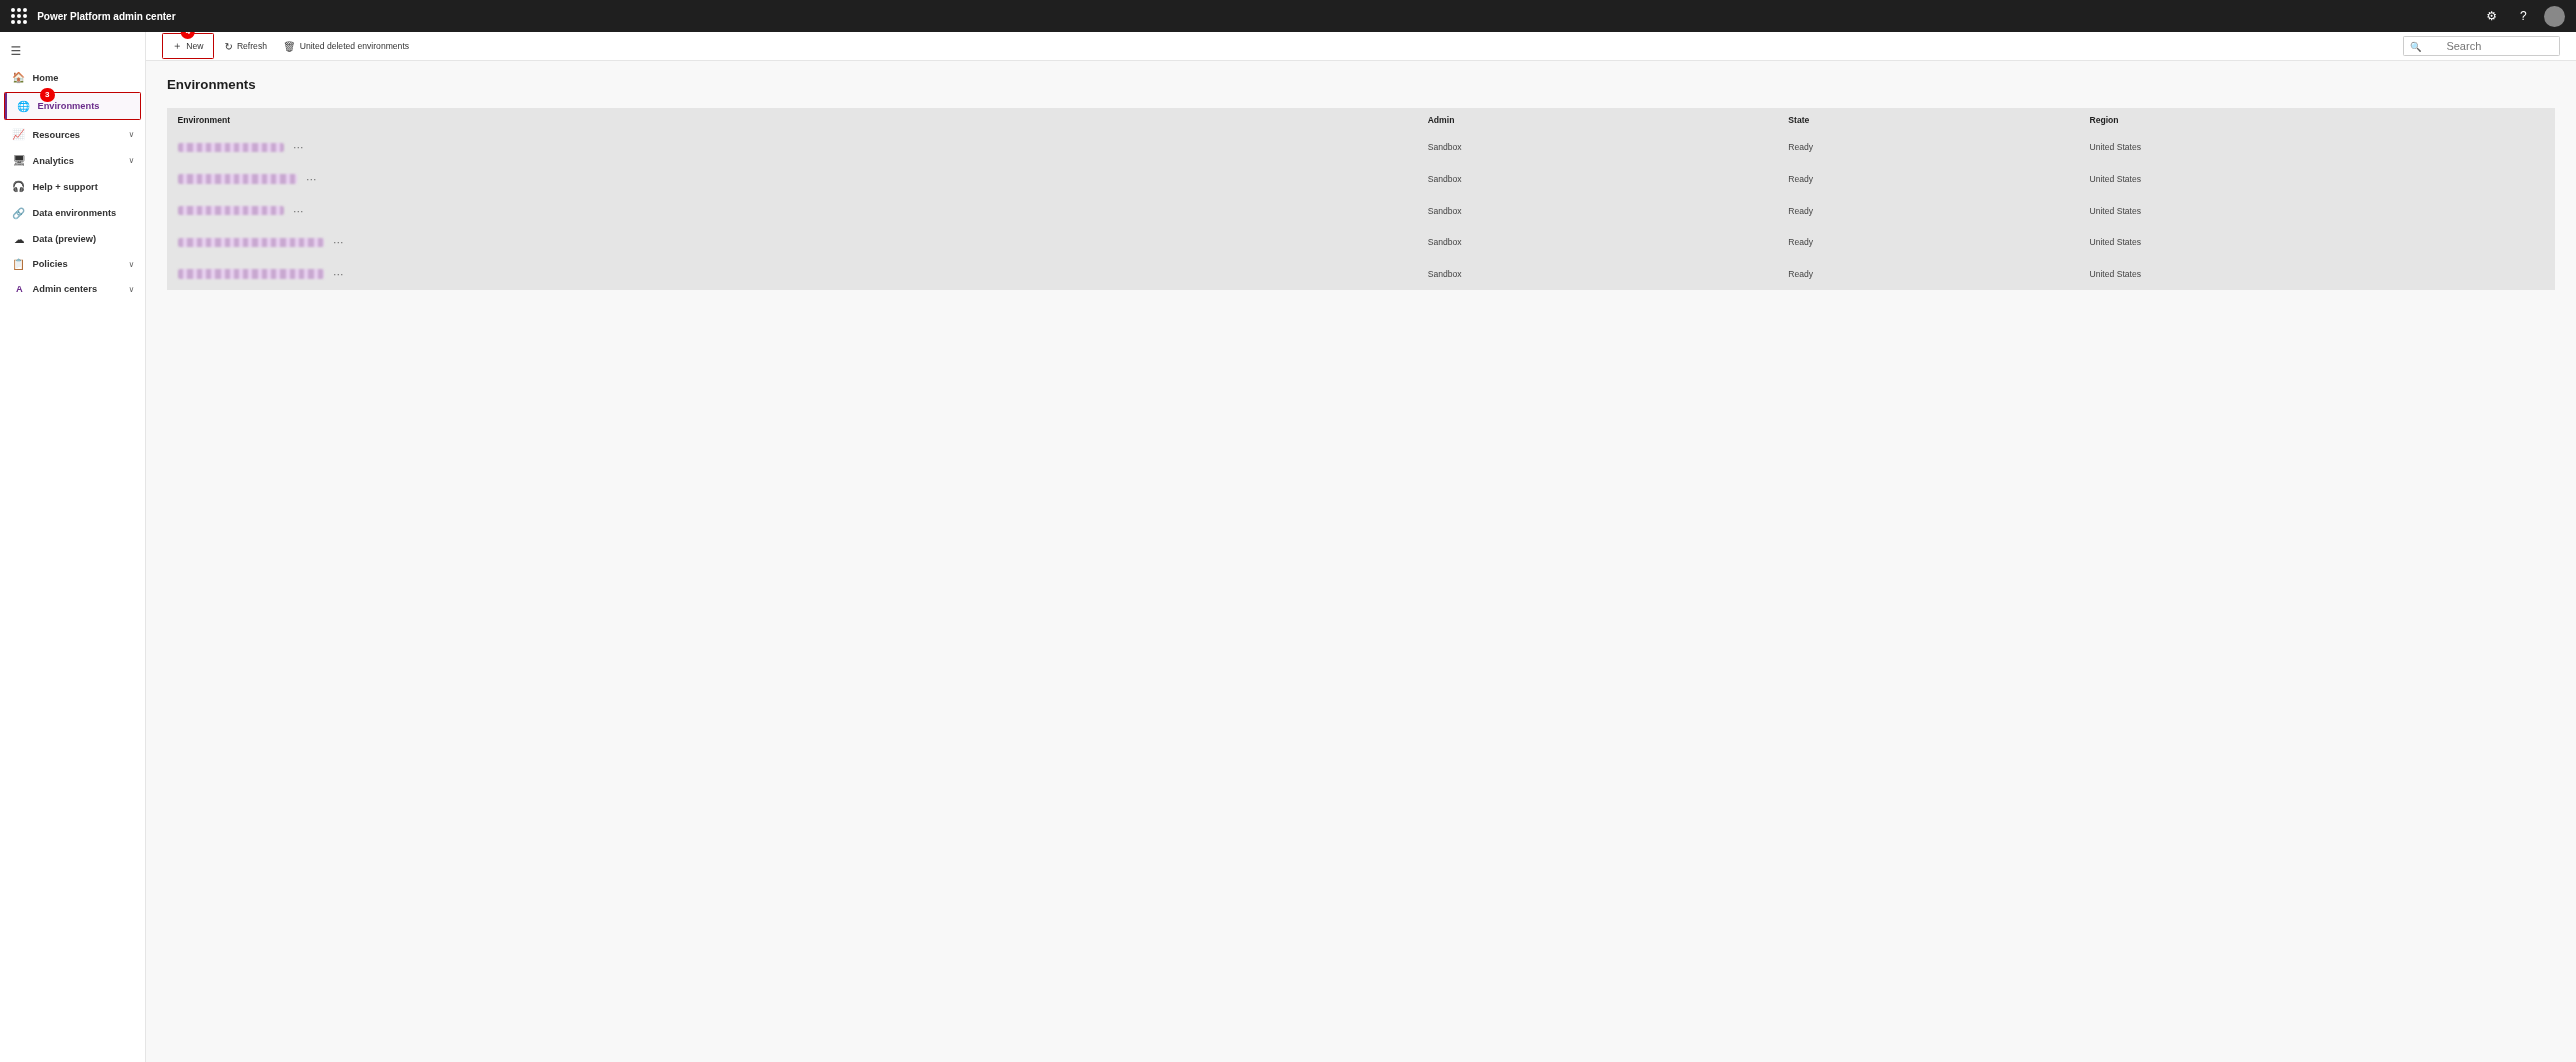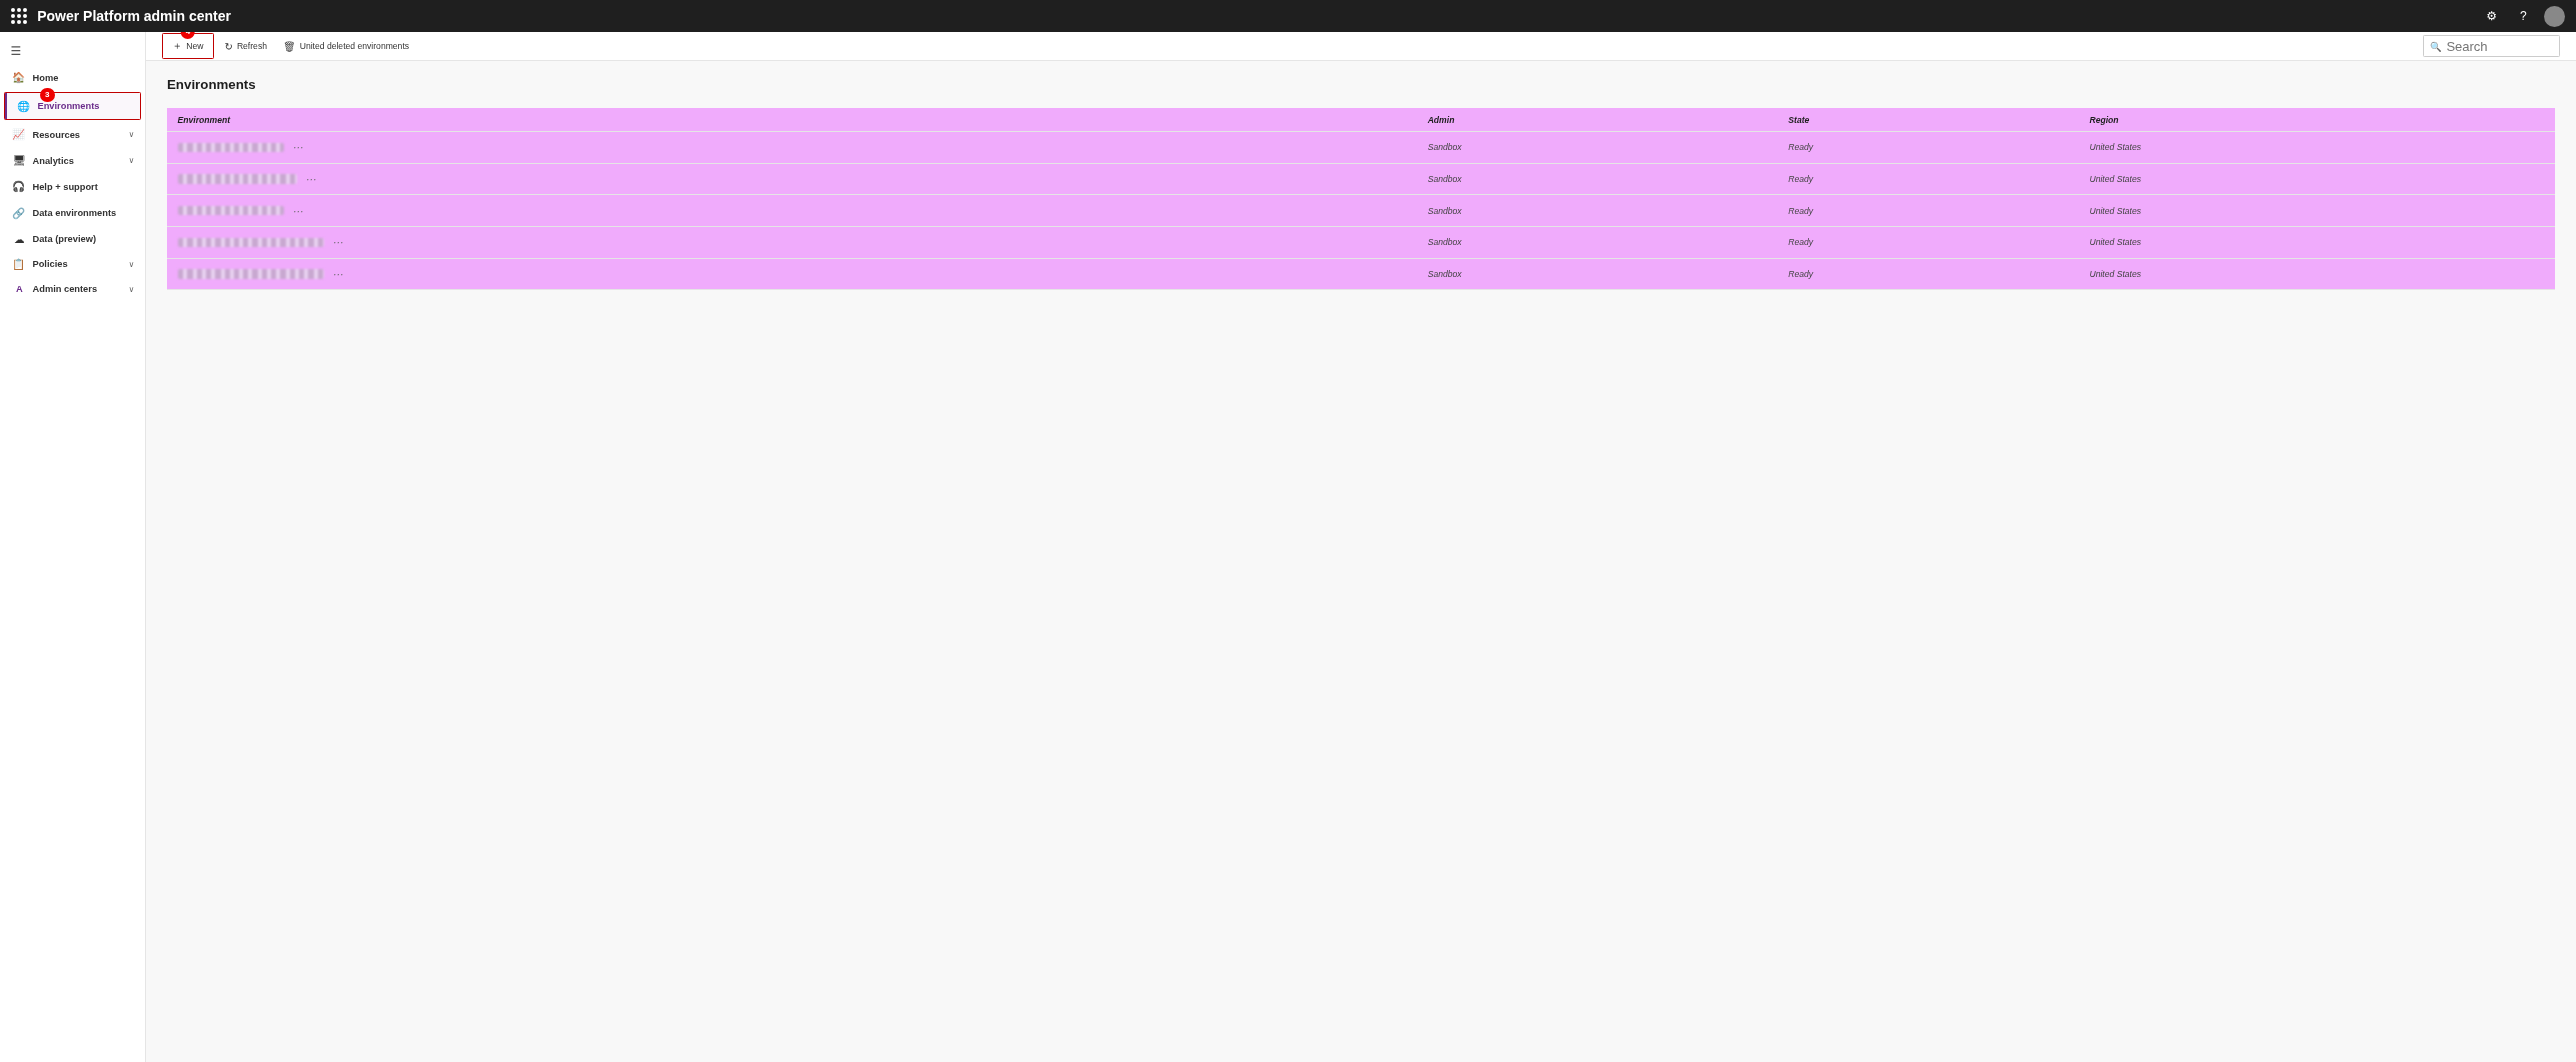--- a/index.html
+++ b/index.html
@@ -17,21 +17,21 @@
     }
     .topbar-dots {
       display: grid;
       grid-template-columns: repeat(3,4px);
       grid-template-rows: repeat(3,4px);
       gap: 2px;
       margin-right: 10.6px;
       cursor: pointer;
     }
     .topbar-dots span { width: 4px; height: 4px; background: #fff; border-radius: 50%; display: block; }
-    .topbar-title { font-size: 14px; font-weight: 600; color: #fff; flex: 1; }
+    .topbar-title { font-size: 10px; font-weight: 600; color: #fff; flex: 1; }
     .topbar-icons { display: flex; align-items: center; gap: 10.6px; }
     .topbar-icon { color: #fff; font-size: 12px; cursor: pointer; display: flex; align-items: center; justify-content: center; width: 21px; height: 21px; border-radius: 50%; }
     .avatar { width: 21px; height: 21px; border-radius: 50%; background: #888; overflow: hidden; cursor: pointer; }
 
     
     .main-layout { display: flex; flex: 1; overflow: hidden; }
 
     
     .sidebar {
       width: 146px;
@@ -150,32 +150,33 @@
       border: 0.7px solid #ccc;
       border-radius: 1.3px;
       padding: 2.7px 6.6px;
       background: #fff;
       min-width: 133px;
       cursor: text;
     }
     .toolbar-search input {
       border: none;
       outline: none;
-      font-size: 13px;
+      font-size: 11px;
       color: #666;
       background: transparent;
       width: 106px;
+      margin-left: 20px;
     }
 
     
     .page-content { flex: 1; overflow-y: auto; padding: 16px 21px; }
     .page-title { font-size: 13.3px; font-weight: 600; color: #1f1f1f; margin-bottom: 16px; }
 
     
-    .env-table { width: 100%; border-collapse: collapse; background: #f0abfc; font-style: italic; }
+    .env-table { width: 100%; border-collapse: collapse; background: #e5e5e5; }
     .env-table th {
       text-align: left;
       font-weight: 700;
       font-size: 8.6px;
       padding: 6.6px 10.6px;
       border-bottom: 1.3px solid #e5e5e5;
       color: #1f1f1f;
     }
     .env-table td {
       padding: 8px 10.6px;

